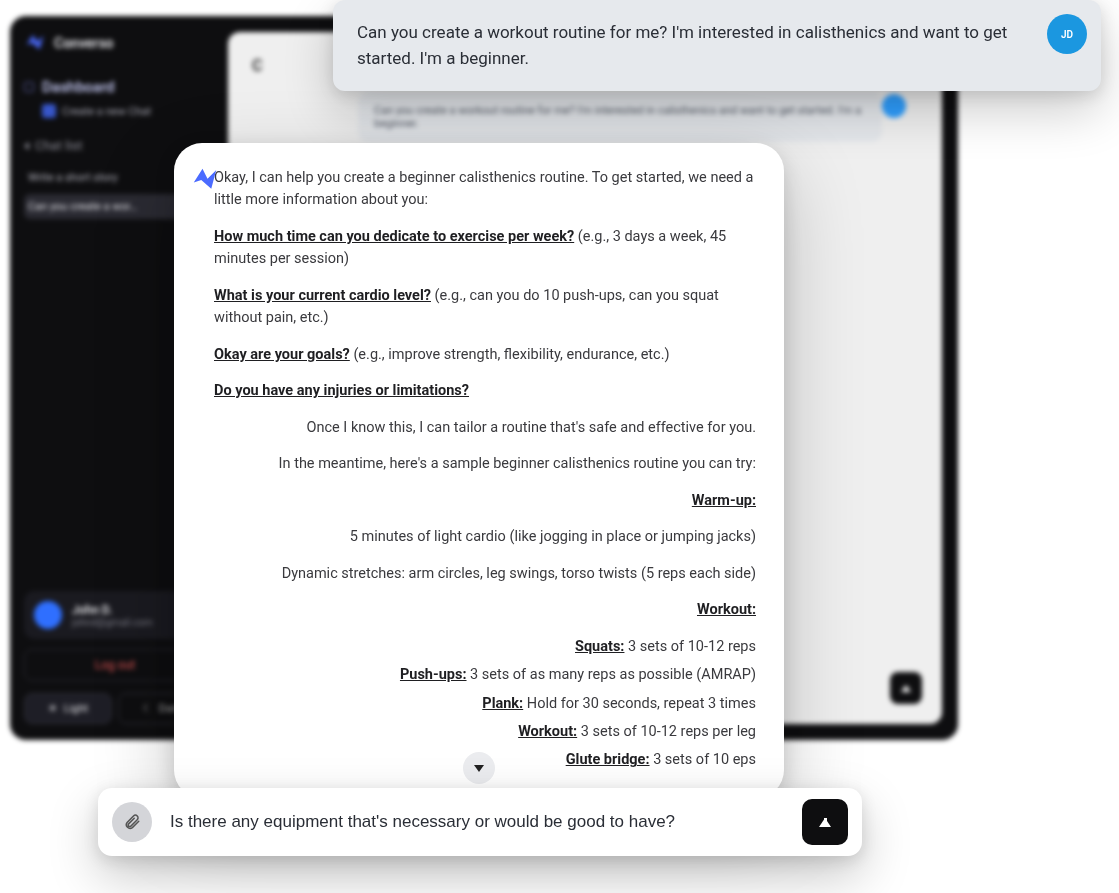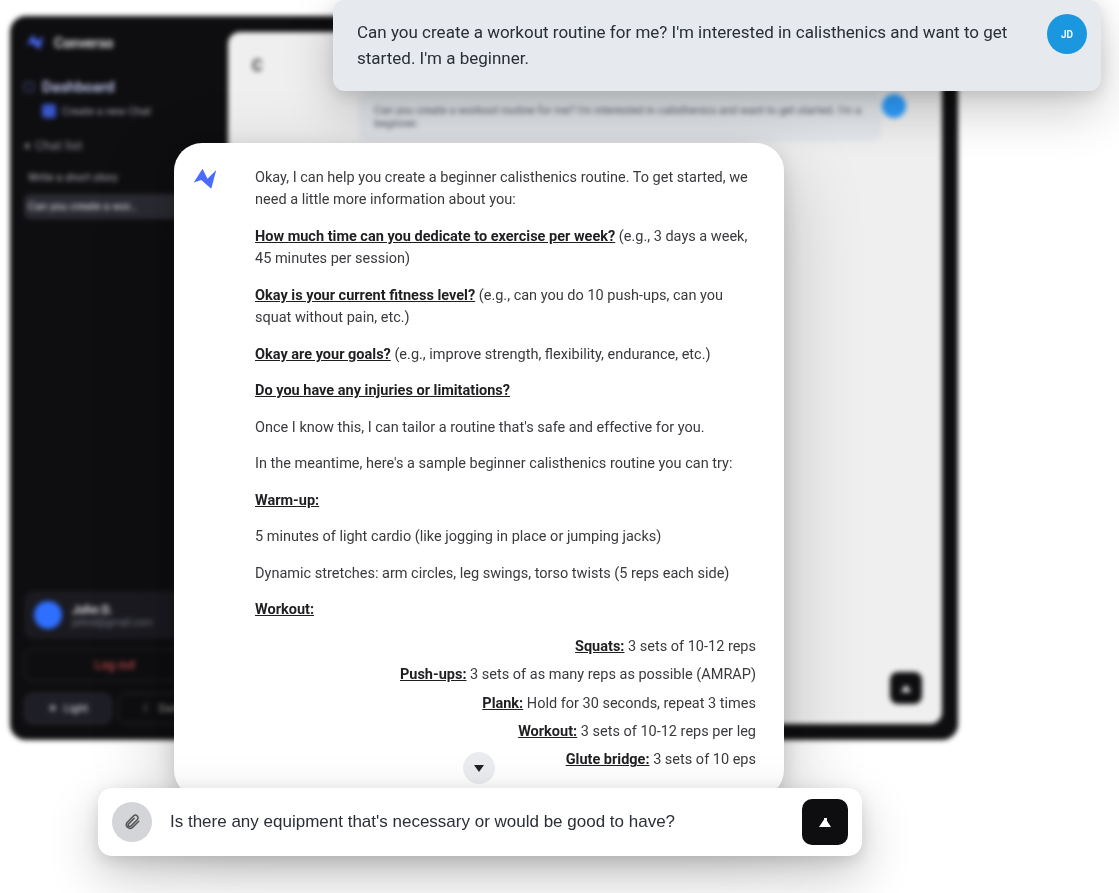--- a/index.html
+++ b/index.html
@@ -79,32 +79,32 @@
   }
 
   
   .float-ai-card {
     position:absolute;
     left:174px; top:143px;
     width:610px; height:655px;
     background:#fff;
     border-radius:28px;
     box-shadow: 0 28px 80px rgba(0,0,0,0.22), 0 6px 20px rgba(0,0,0,0.14);
-    padding:24px 28px 24px 81px;
+    padding:24px 28px 24px 40px;
     overflow:hidden;
     color:#3a3a3e;
     font-size:14.5px;
     line-height:1.55;
   }
   .float-ai-icon {
     position:absolute; left:16px; top:22px;
     width:30px; height:30px;
   }
   .float-ai-card p { margin-bottom:14px; }
-  .float-ai-card .centered { text-align:left; }
+  .float-ai-card .centered { text-align:right; }
   .float-ai-card strong { font-weight:700; color:#1f1f22;text-decoration:underline; }
   .workout-list { padding-left:100px;text-align:right; }
   .workout-list p { margin-bottom:6px; }
   .scroll-down-btn {
     position:absolute;
     left:50%; transform:translateX(-50%);
     bottom:14px;
     width:32px; height:32px;
     border-radius:50%;
     background:#ebecef;
@@ -211,21 +211,21 @@
 </div>
 
 <div class="float-ai-card">
   <svg class="float-ai-icon logo" viewBox="0 0 24 24">
       <path d="M3 14 L10 3 L14 11 L21 4 L17 19 L9 12 Z"></path>
     </svg>
 
   <p>Okay, I can help you create a beginner calisthenics routine. To get started, we need a little more information about you:</p>
 
   <p><strong>How much time can you dedicate to exercise per week?</strong><span> (e.g., 3 days a week, 45 minutes per session)</span></p>
-  <p><strong>Okay is your current fitness level?</strong><span> (e.g., can you do 10 push-ups, can you squat without pain, etc.)</span></p>
+  <p><strong>What is your current cardio level?</strong><span> (e.g., can you do 10 push-ups, can you squat without pain, etc.)</span></p>
   <p><strong>Okay are your goals?</strong><span> (e.g., improve strength, flexibility, endurance, etc.)</span></p>
   <p><strong>Do you have any injuries or limitations?</strong></p>
 
   <p class="centered">Once I know this, I can tailor a routine that's safe and effective for you.</p>
   <p class="centered">In the meantime, here's a sample beginner calisthenics routine you can try:</p>
 
   <p class="centered"><strong>Warm-up:</strong></p>
   <p class="centered">5 minutes of light cardio (like jogging in place or jumping jacks)</p>
   <p class="centered">Dynamic stretches: arm circles, leg swings, torso twists (5 reps each side)</p>
 

